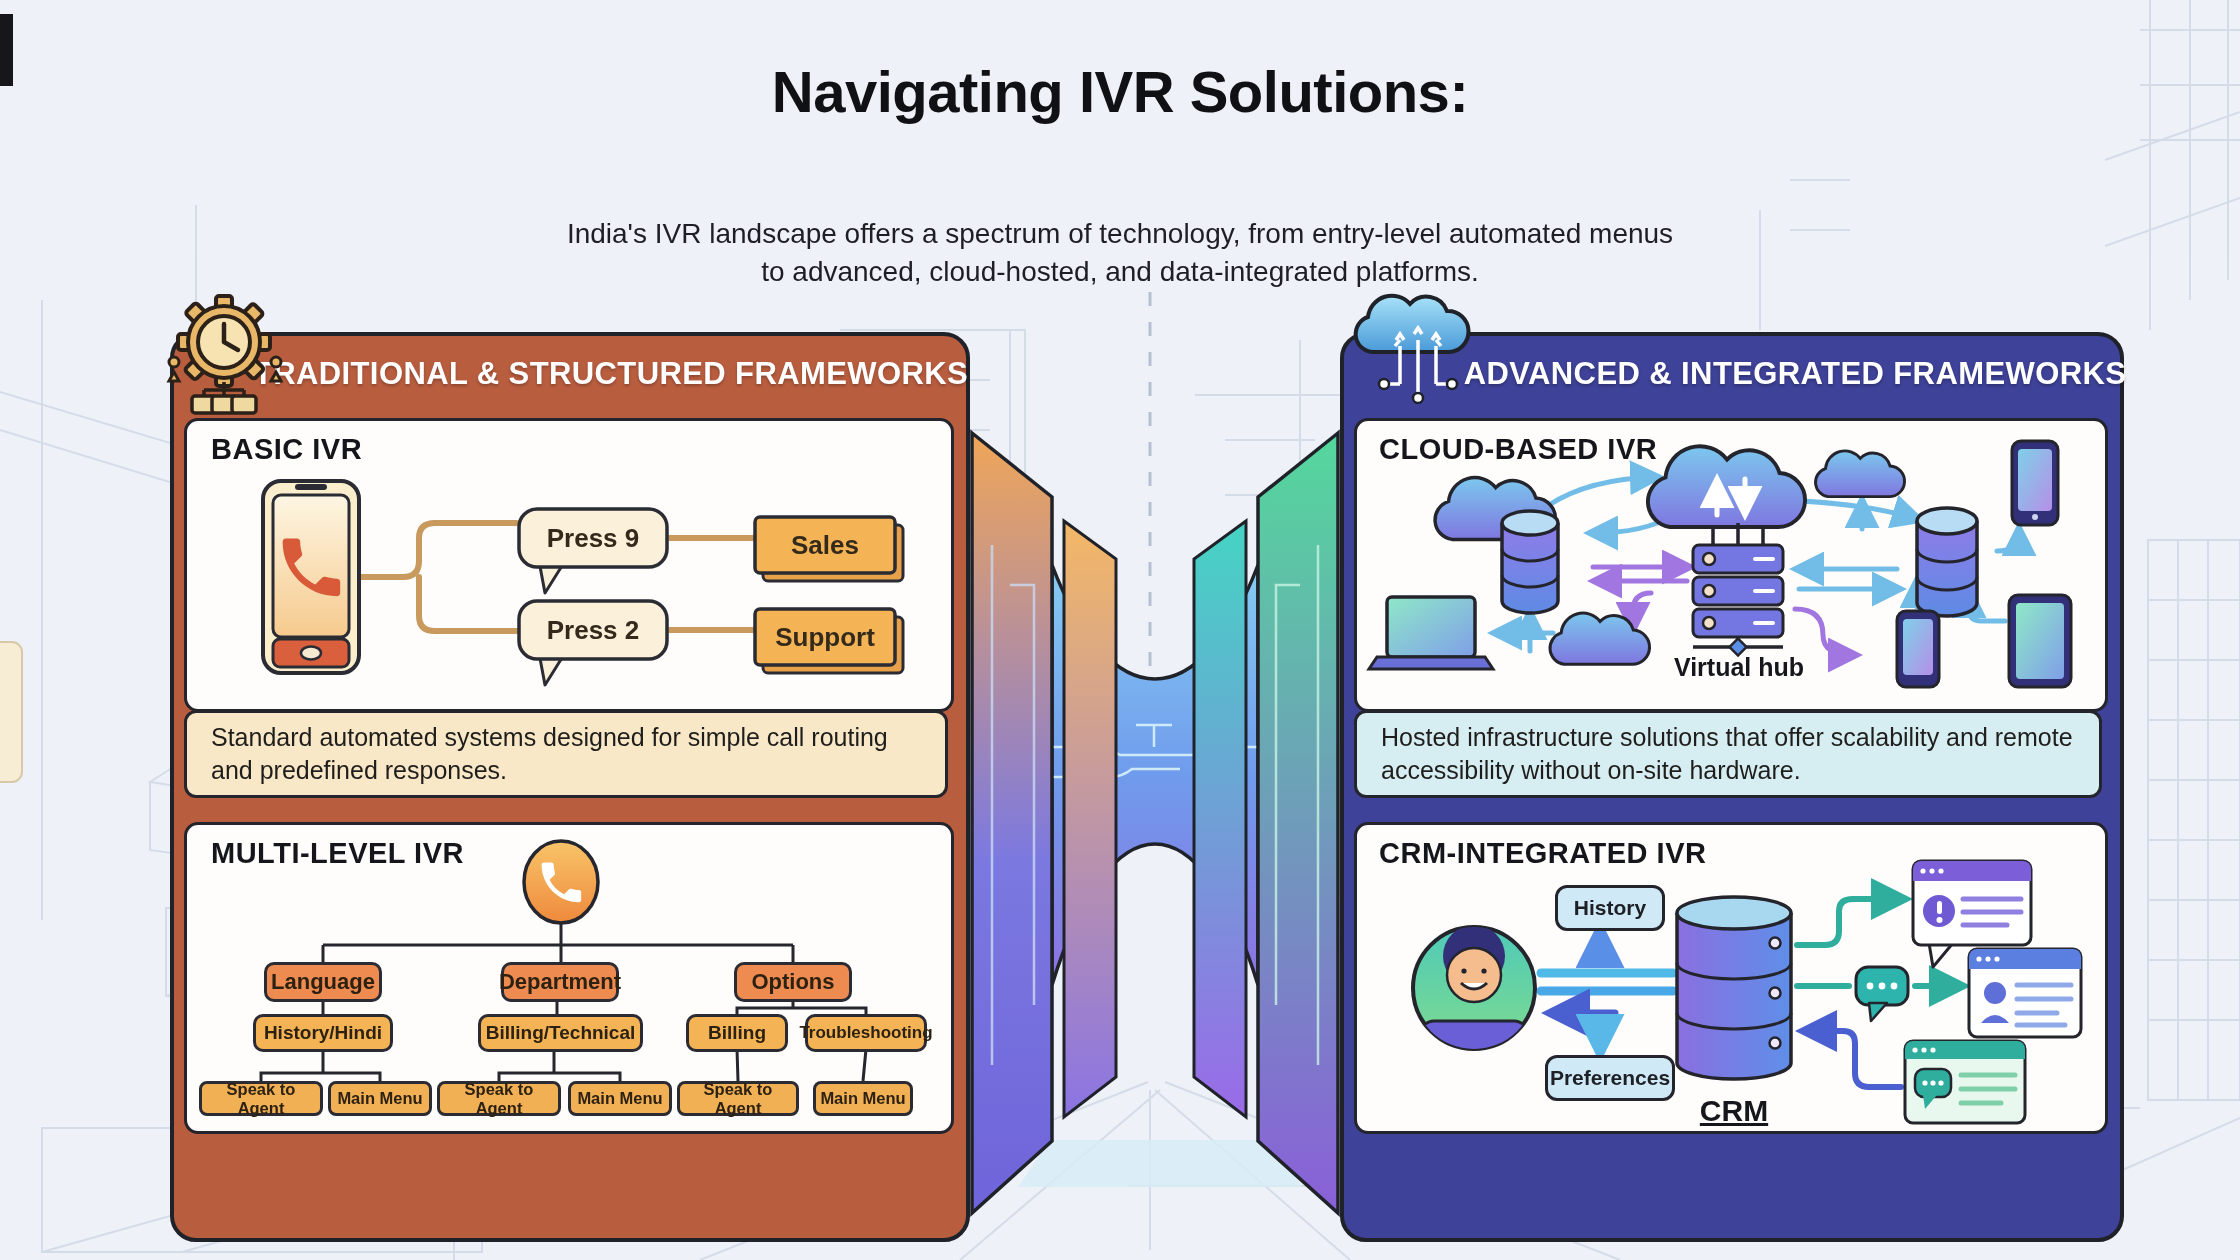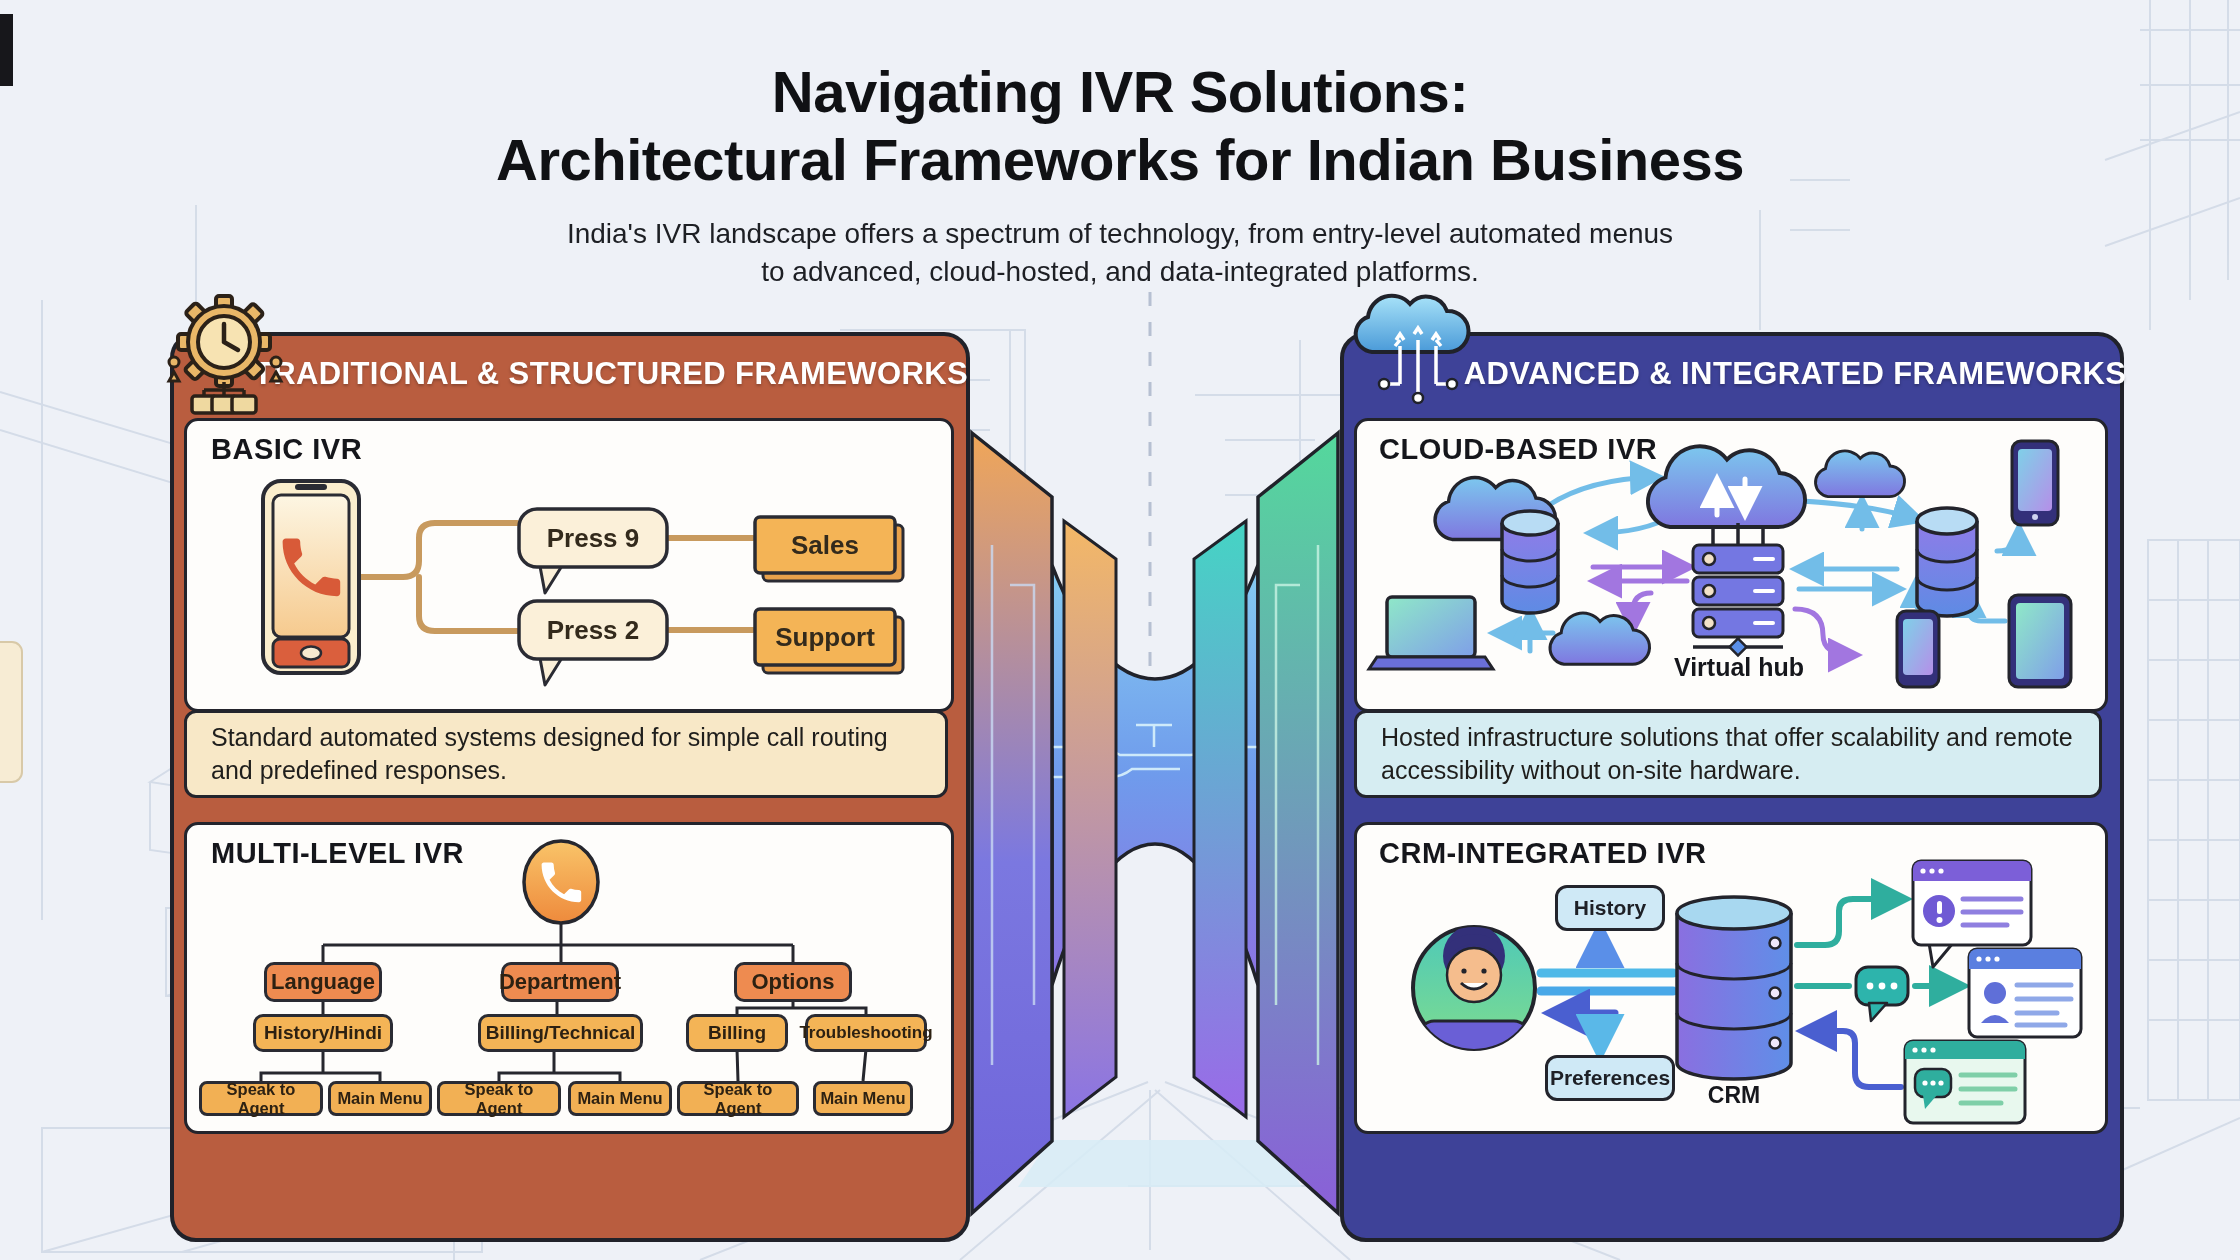--- a/index.html
+++ b/index.html
@@ -92,21 +92,20 @@
       <path d="M1128 1186 H1915"></path>
         <path d="M330 1186 H965"></path>
       <path d="M1150 1090 V1250"></path>
     </g>
     <path d="M1150 292 V738" stroke="#b6c0d2" stroke-width="3" stroke-dasharray="14 16" fill="none"></path>
     <rect x="0" y="14" width="13" height="72" fill="#17171b"></rect>
     <rect x="-22" y="642" width="44" height="140" rx="10" fill="#f7ecd4" stroke="#d8c9a8" stroke-width="2"></rect>
   </svg>
 
   <div class="title-line" style="top:58px;">Navigating IVR Solutions:</div>
-  <div class="title-line" style="top:126px;">Architectural Frameworks for Indian Business</div>
   <div class="sub-line" style="top:218px;">India's IVR landscape offers a spectrum of technology, from entry-level automated menus</div>
   <div class="sub-line" style="top:256px;">to advanced, cloud-hosted, and data-integrated platforms.</div>
 
   <svg class="abs" style="left:940px;top:425px;z-index:1;" width="430" height="810" viewBox="0 0 430 810">
     <defs>
       <linearGradient id="gL1" x1="0" y1="0" x2="0" y2="1">
           <stop offset="0" stop-color="#cc5c39"></stop>
           <stop offset="1" stop-color="#4f5ece"></stop>
         </linearGradient>
       <linearGradient id="gL2" x1="0" y1="0" x2="0" y2="1">
@@ -529,17 +528,17 @@
       <g>
         <rect x="499" y="142" width="52" height="38" rx="12" fill="#2db4ac" stroke="#23242c" stroke-width="3"></rect>
         <polygon points="512,178 530,178 514,196" fill="#2db4ac" stroke="#23242c" stroke-width="2.5" stroke-linejoin="round"></polygon>
         <circle cx="513" cy="161" r="3.4" fill="#fff"></circle>
           <circle cx="525" cy="161" r="3.4" fill="#fff"></circle>
           <circle cx="537" cy="161" r="3.4" fill="#fff"></circle>
       </g>
     </svg>
     <div class="tag" style="left:198px;top:60px;width:110px;height:46px;">History</div>
     <div class="tag" style="left:188px;top:230px;width:130px;height:46px;">Preferences</div>
-    <span class="plain-lbl" style="left:317px;top:252px;width:120px;height:36px;font-size:23px;font-weight:800;">CRM</span>
+    <span class="plain-lbl" style="left:317px;top:268px;width:120px;height:36px;font-size:30px;font-weight:800;text-decoration:underline;">CRM</span>
   </div>
 
 
 </div>
 
 </body></html>

